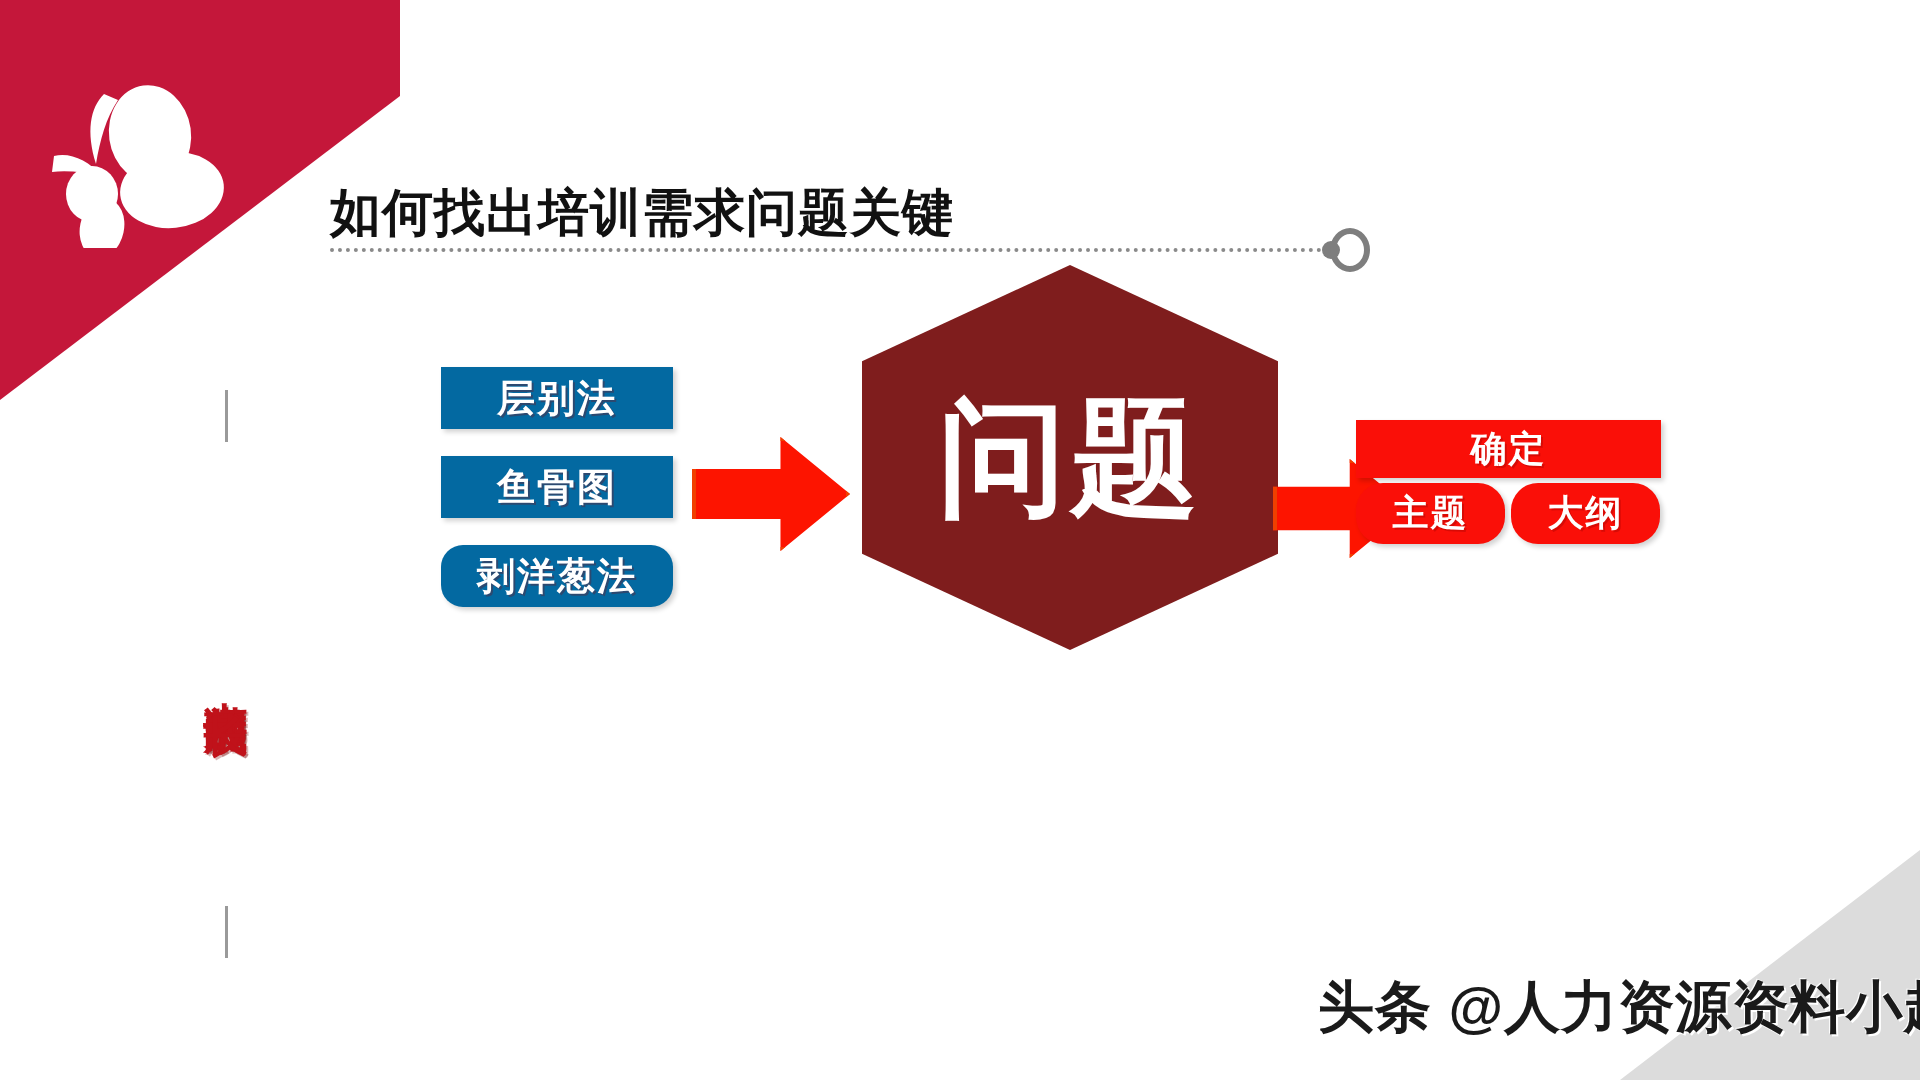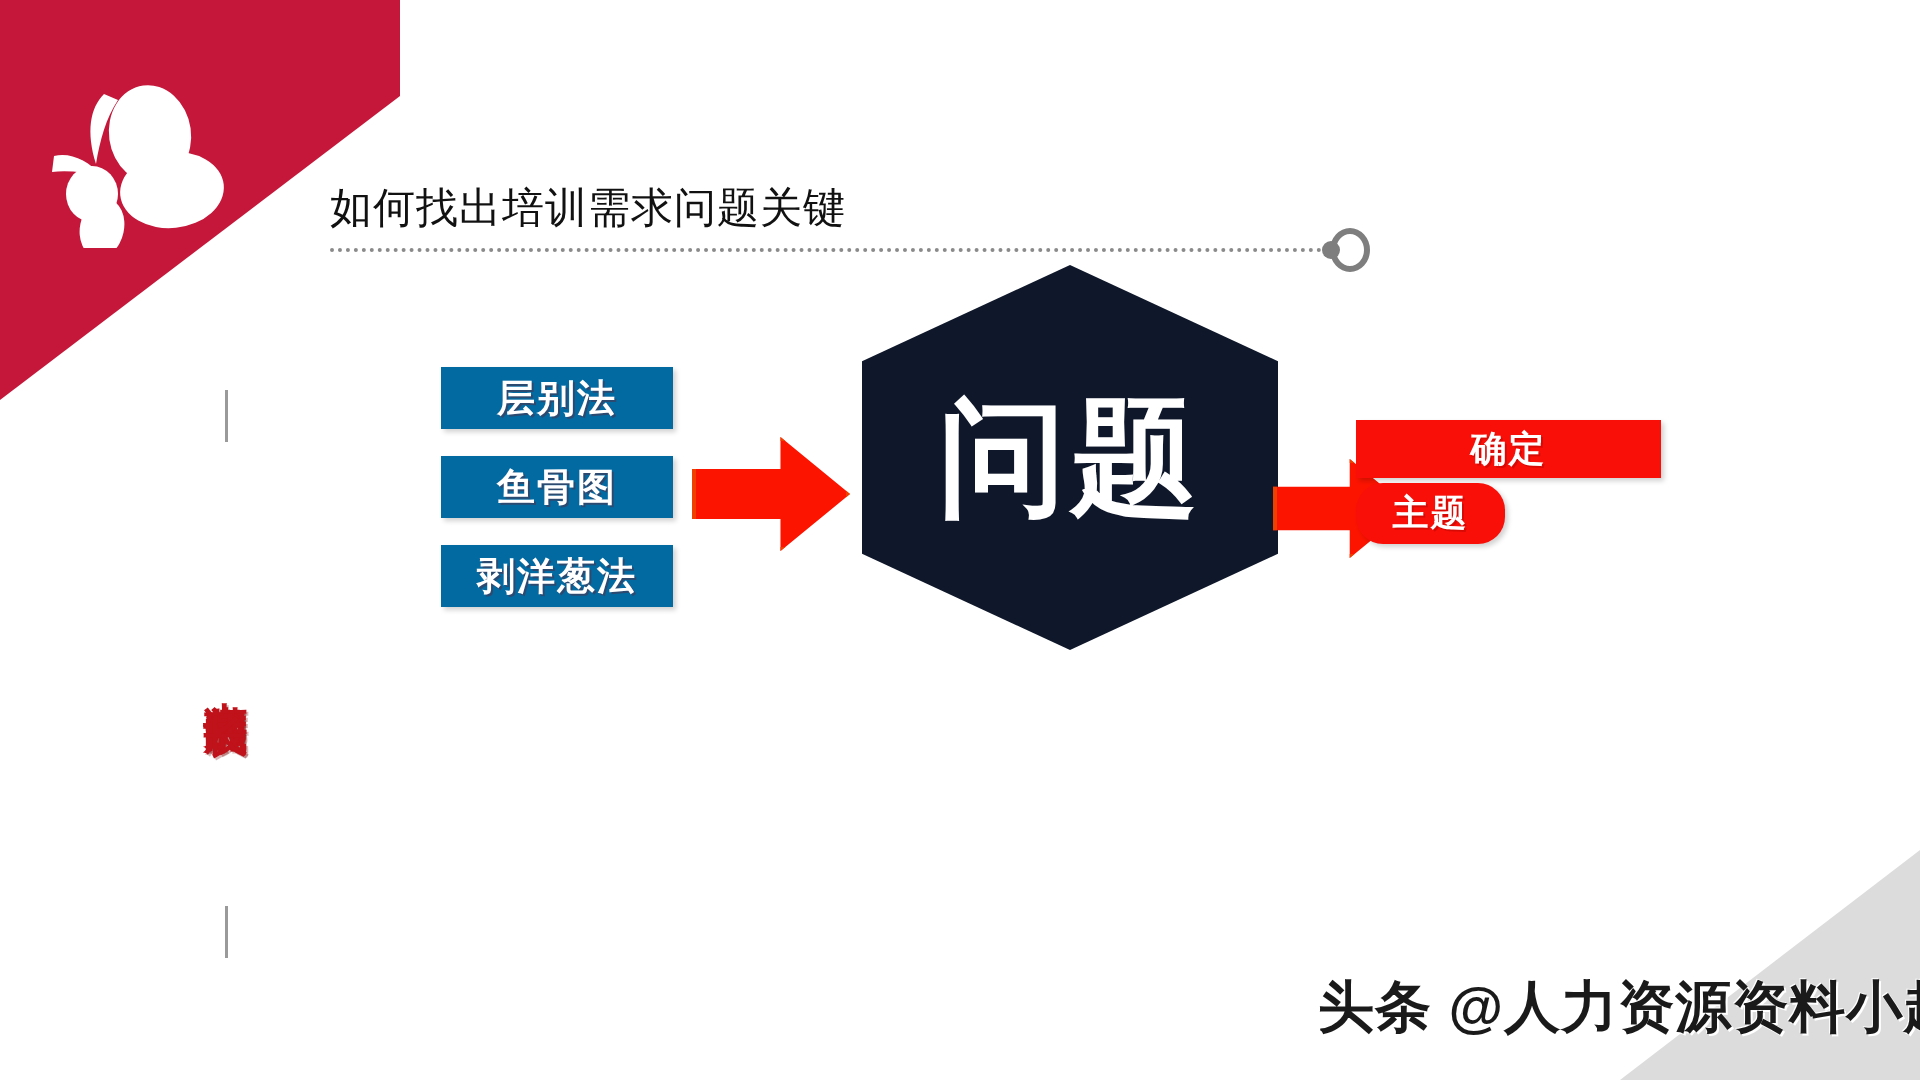--- a/index.html
+++ b/index.html
@@ -38,22 +38,22 @@
   }
 
   
   .title-block {
     position: absolute;
     left: 330px;
     top: 186px;
     width: 1110px;
   }
   .slide-title {
-    font-size: 42px;
-    font-weight: normal;
+    font-size: 51px;
+    font-weight: bold;
     color: #111111;
     letter-spacing: 1px;
     line-height: 1.05;
     white-space: nowrap;
   }
   .title-rule {
     position: absolute;
     left: 0;
     top: 62px;
     width: 1000px;
@@ -119,21 +119,21 @@
   .method-box {
     width: 232px;
     height: 62px;
     background: #0369a1;
     margin-bottom: 27px;
     display: flex;
     align-items: center;
     justify-content: center;
     box-shadow: 3px 3px 5px rgba(0,0,0,0.18);
   }
-  .method-box:last-child { margin-bottom: 0; }
+  .method-box:last-child { margin-bottom: 0; border-radius: 22px; }
   .method-box span {
     color: #ffffff;
     font-size: 38px;
     font-weight: bold;
     letter-spacing: 2px;
     text-shadow: 2px 2px 0 rgba(140,0,0,0.30);
   }
 
   
   .arrow {
@@ -147,21 +147,21 @@
   .arrow-1 { left: 692px; top: 437px; width: 158px; height: 114px; }
   .arrow-2 { left: 1273px; top: 459px; width: 137px; height: 99px; }
 
   
   .hexagon {
     position: absolute;
     left: 862px;
     top: 265px;
     width: 416px;
     height: 385px;
-    background: #0f172a;
+    background: #7f1d1d;
     -webkit-clip-path: polygon(50% 0%, 100% 25%, 100% 75%, 50% 100%, 0% 75%, 0% 25%);
     clip-path: polygon(50% 0%, 100% 25%, 100% 75%, 50% 100%, 0% 75%, 0% 25%);
     display: flex;
     align-items: center;
     justify-content: center;
   }
   .hexagon span {
     color: #ffffff;
     font-size: 128px;
     font-weight: bold;
@@ -296,20 +296,23 @@
   <div class="arrow arrow-2"></div>
 
   <div class="outcome-group">
     <div class="outcome-top">
       <span>确定</span>
     </div>
     <div class="outcome-row">
       <div class="outcome-cell">
         <span>主题</span>
       </div>
+      <div class="outcome-cell">
+        <span>大纲</span>
+      </div>
     </div>
   </div>
 
   <div class="corner-gray"></div>
 
   <div class="watermark">头条 @人力资源资料小超市</div>
 
 </div>
 
 </body></html>

